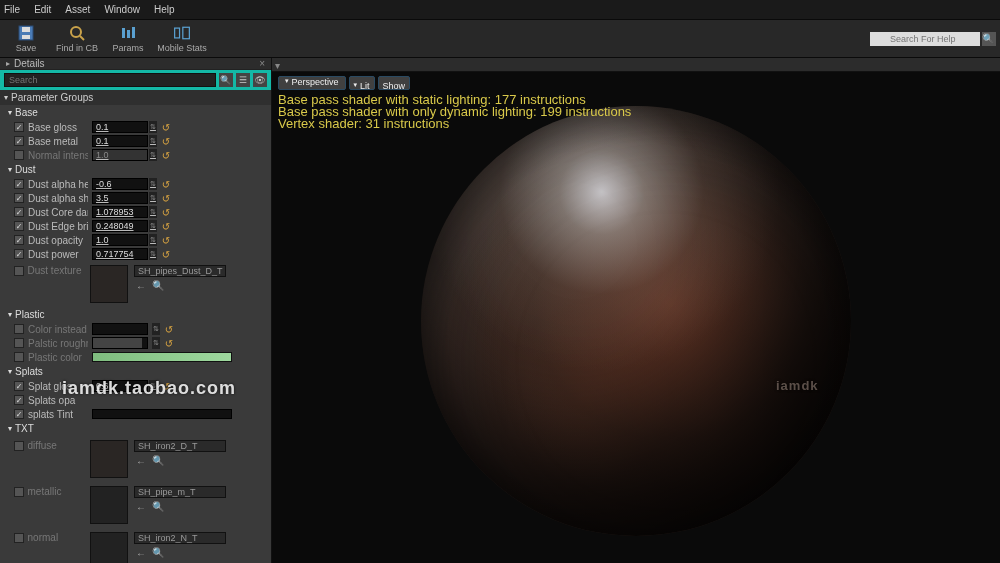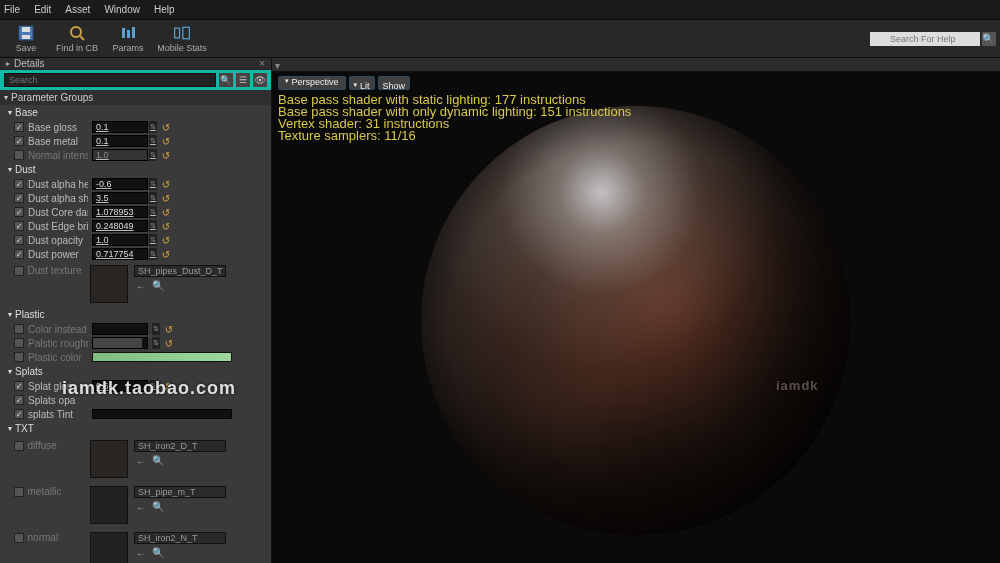--- a/index.html
+++ b/index.html
@@ -394,23 +394,22 @@
       <div class="vbtn sm">
           <span class="tri">▾</span>
           <span>Lit</span>
         </div>
       <div class="vbtn sm">
           <span>Show</span>
         </div>
     </div>
     <div class="stats">
       <div>Base pass shader with static lighting: 177 instructions</div>
-      <div>Base pass shader with only dynamic lighting: 151 instructions</div>
+      <div>Base pass shader with only dynamic lighting: 199 instructions</div>
       <div>Vertex shader: 31 instructions</div>
-      <div>Texture samplers: 11/16</div>
     </div>
     <div class="sphere-wrap">
         <div class="sphere"></div>
       </div>
   </div>
 </div>
 
 <div class="watermark wm1">iamdk.taobao.com</div>
 <div class="watermark wm2">iamdk</div>
 

